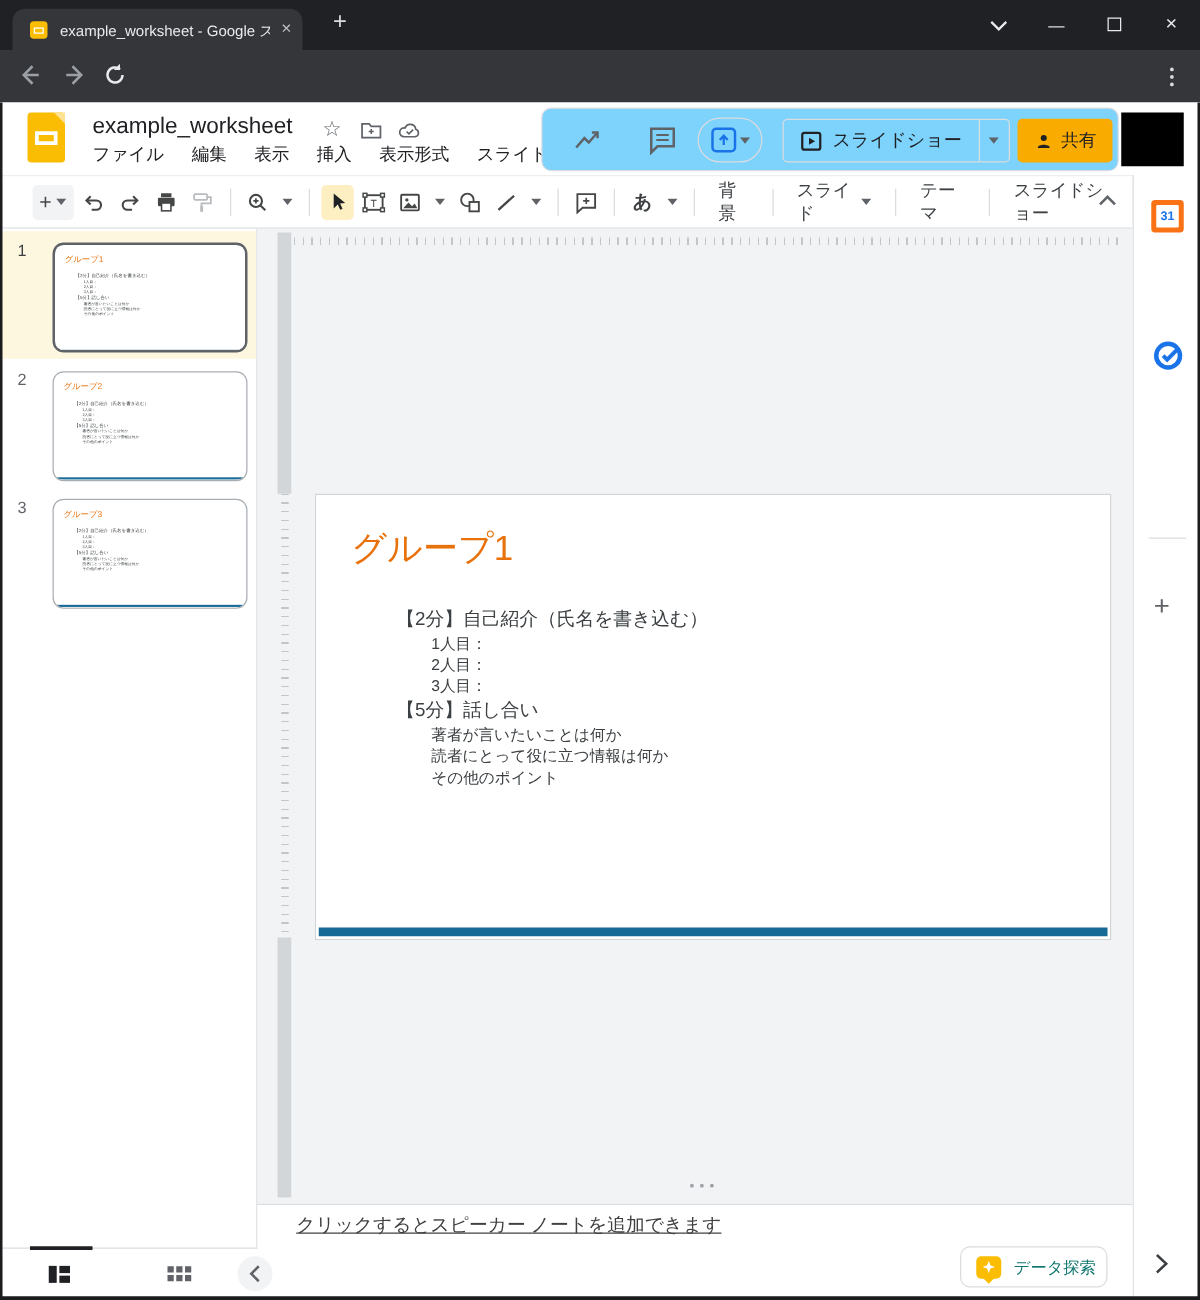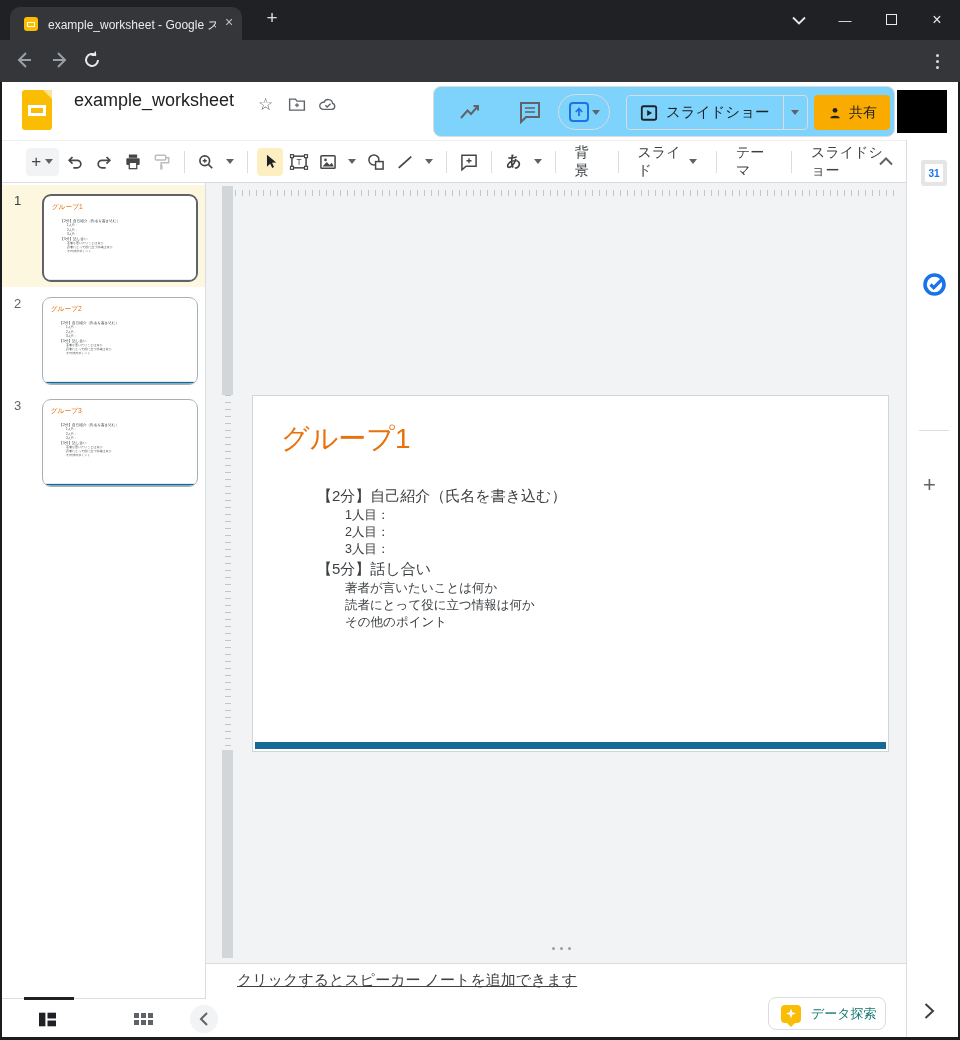--- a/index.html
+++ b/index.html
@@ -62,21 +62,21 @@
   .tbtn.active { background:#FEEFC3; width:30px; }
   .tb-sep { width:1px; height:22px; background:#DADCE0; margin:0 6px; }
   .tb-text { font-size:14px; color:#3C4043; padding:0 10px; }
   .tb-plus { font-size:17px; color:#444746; }
   .aa-glyph { font-size:15px; color:#3C4043; font-weight:bold; }
   .collapse-ch { position:absolute; right:12px; top:11px; }
 
   
   .rail { position:absolute; left:906px; top:140px; width:54px; height:900px; background:#fff; border-left:1px solid #DADCE0; }
   .rail-ic { position:absolute; left:14px; }
-  .cal-ic { width:26px; height:26px; background:#e5e5e5; border-radius:3px; display:flex; align-items:center; justify-content:center; }
+  .cal-ic { width:26px; height:26px; background:#f97316; border-radius:3px; display:flex; align-items:center; justify-content:center; }
   .cal-inner { width:18px; height:18px; background:#fff; border-radius:1px; font-size:10px; font-weight:bold; color:#1A73E8; display:flex; align-items:center; justify-content:center; }
   .keep-ic { width:26px; height:26px; background:#FBBC04; border-radius:5px; position:relative; }
   .keep-ic i { position:absolute; left:7.5px; top:5px; width:11px; height:11px; background:#fff; border-radius:50%; display:block;}
   .keep-ic u { position:absolute; left:10px; top:16.5px; width:6px; height:4px; background:#fff; display:block; border-radius:0 0 2px 2px;}
   .contacts-ic { width:25px; height:25px; background:#1A73E8; border-radius:50%; position:relative; }
   .contacts-ic i { position:absolute; left:8.5px; top:5px; width:8px; height:8px; background:#fff; border-radius:50%; display:block;}
   .contacts-ic u { position:absolute; left:5px; top:14.5px; width:15px; height:7px; background:#fff; border-radius:7px 7px 0 0; display:block;}
   .maps-pin { width:21px; height:21px; border-radius:50% 50% 50% 0; transform:rotate(-45deg); background:conic-gradient(#EA4335 0 25%, #FBBC04 25% 50%, #34A853 50% 75%, #4285F4 75%); position:relative; }
   .maps-pin i { position:absolute; left:7px; top:7px; width:7px; height:7px; background:#fff; border-radius:50%; display:block;}
   .rail-sep { position:absolute; left:12px; width:30px; height:1px; background:#DADCE0; }
@@ -218,20 +218,30 @@
           <path d="M2 3 h7 l2 2.5 h9 v11 H2 z" fill="none" stroke="#5F6368" stroke-width="1.7"></path>
           <path d="M11 8 v5 M8.5 10.5 h5" stroke="#5F6368" stroke-width="1.5"></path>
         </svg>
     </span>
     <span class="hd-ic" style="left:318px; top:14px;">
       <svg width="20" height="16" viewBox="0 0 24 18">
           <path d="M6.5 15.5 a4.3 4.3 0 1 1 .8-8.5 a5.3 5.3 0 0 1 10.2 1.3 a3.7 3.7 0 0 1 -.6 7.2 z" fill="none" stroke="#5F6368" stroke-width="1.6"></path>
           <path d="M8.8 10.5 l2.2 2.2 l4-4" fill="none" stroke="#5F6368" stroke-width="1.6"></path>
         </svg>
     </span>
+    <nav class="menus">
+
+    <span class="menu-item">ファイル</span>
+        <span class="menu-item">編集</span>
+        <span class="menu-item">表示</span>
+        <span class="menu-item">挿入</span>
+        <span class="menu-item">表示形式</span>
+        <span class="menu-item">スライド</span>
+        <span class="menu-item">配置</span>
+      </nav>
 
     <div class="action-panel">
       <span style="position:absolute; left:24px; top:14px;">
         <svg width="24" height="22" viewBox="0 0 24 22">
             <path d="M3 17 L9.5 9.5 L13 13 L20 5" fill="none" stroke="#5F6368" stroke-width="2"></path>
             <path d="M15.5 5 H20 V9.5" fill="none" stroke="#5F6368" stroke-width="2"></path>
           </svg>
       </span>
       <span style="position:absolute; left:84px; top:13px;">
         <svg width="24" height="24" viewBox="0 0 24 24">

